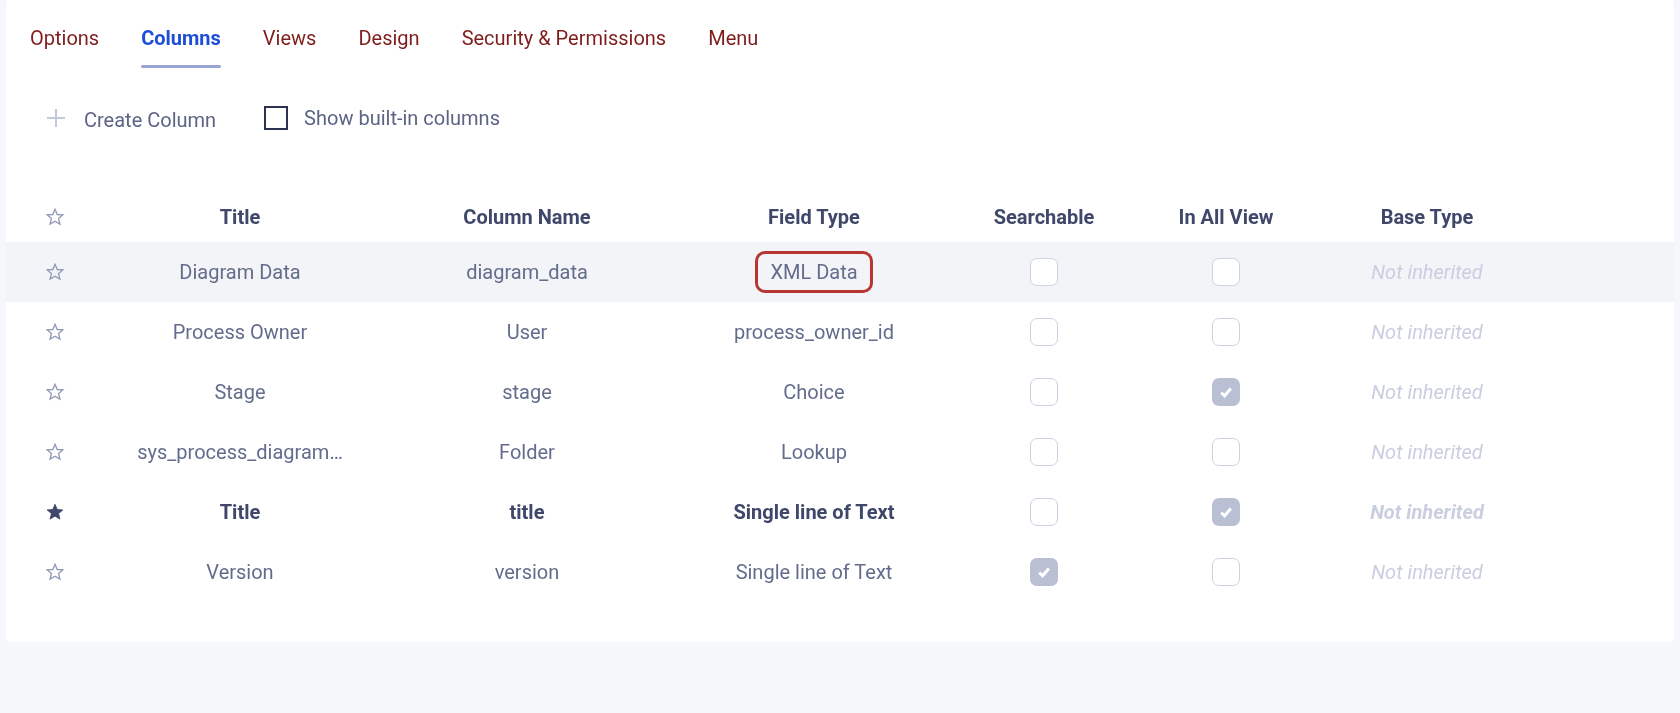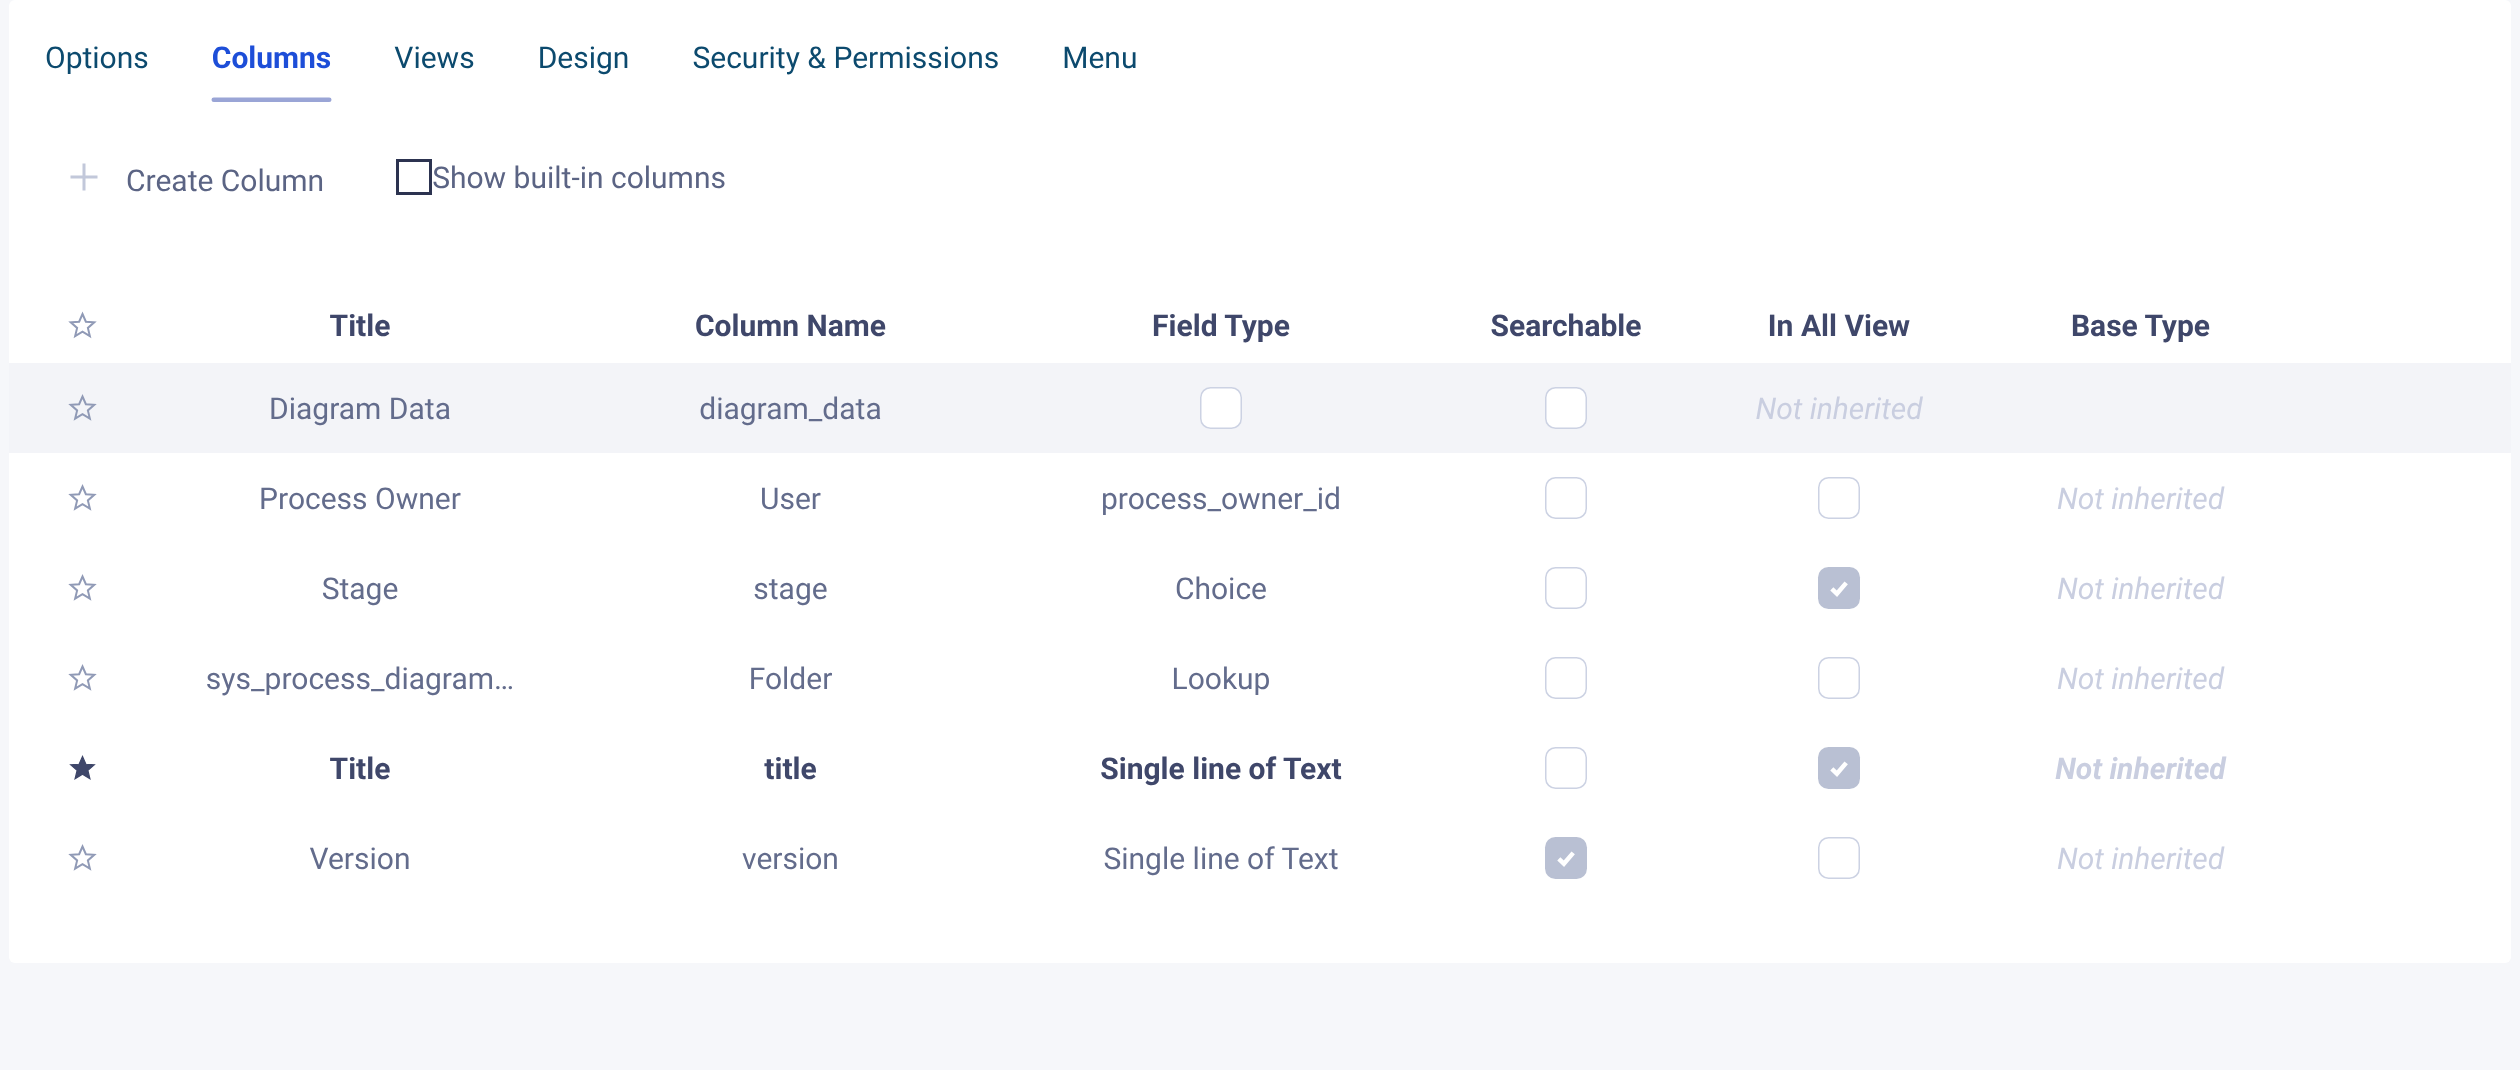--- a/index.html
+++ b/index.html
@@ -20,21 +20,21 @@
   }
 
   
   .tabs {
     display: flex;
     gap: 42px;
     padding: 0 24px 0 24px;
     font-size: 20px;
   }
   .tab {
-    color: #0c4a6e;
+    color: #7f1d1d;
     padding-bottom: 18px;
     cursor: pointer;
     position: relative;
   }
   .tab.active {
     color: #1d4ed8;
     font-weight: 700;
   }
   .tab.active::after {
     content: "";
@@ -63,20 +63,21 @@
   }
   .toolbar .create-col {
     display: flex;
     align-items: flex-end;
     gap: 14px;
     cursor: pointer;
   }
   .toolbar .builtin {
     display: flex;
     align-items: center;
+    gap: 16px;
     cursor: pointer;
     margin-left: 26px;
   }
   .toolbar .builtin-box {
     width: 24px; height: 24px;
     border: 2.5px solid #2c3350;
     display: inline-block;
   }
 
   
@@ -201,20 +202,21 @@
         <div class="trow highlight">
           <div class="star-col">
             <span class="star outline">
               <svg width="20" height="20" viewBox="0 0 24 24">
                 <polygon points="12,2.8 14.7,9 21.4,9.5 16.3,13.9 17.9,20.5 12,17 6.1,20.5 7.7,13.9 2.6,9.5 9.3,9"></polygon>
               </svg>
             </span>
           </div>
           <div>Diagram Data</div>
           <div>diagram_data</div>
+          <div><span class="field-type boxed">XML Data</span></div>
           <div class="chk-col">
             <span class="chk unchecked"></span>
           </div>
           <div class="chk-col">
             <span class="chk unchecked"></span>
           </div>
           <div class="base-type">Not inherited</div>
         </div>
         <div class="trow">
           <div class="star-col">

